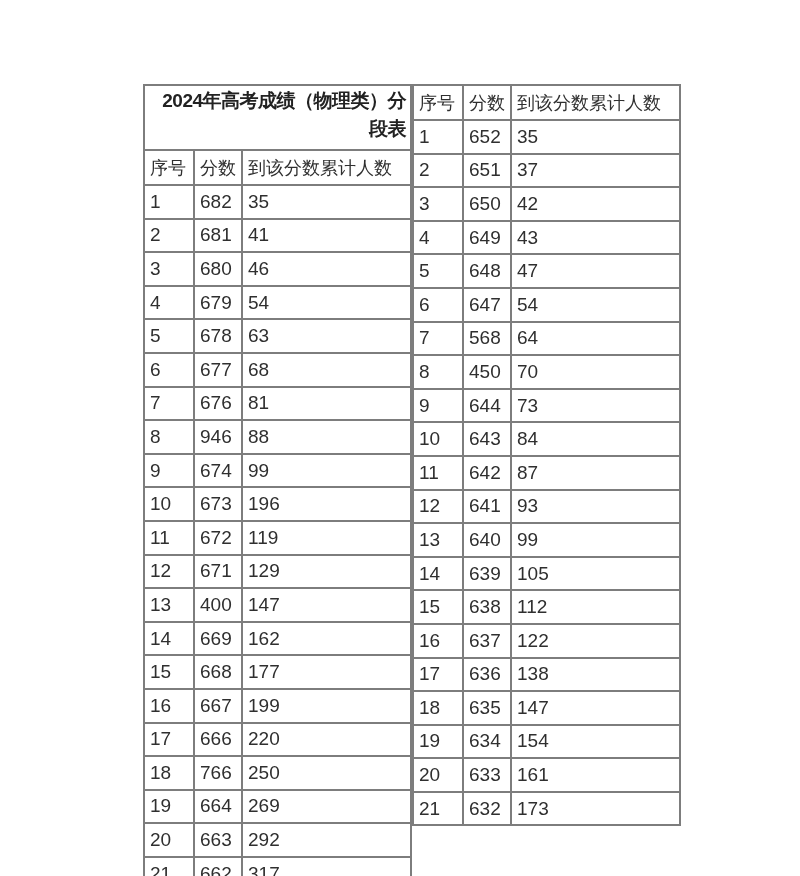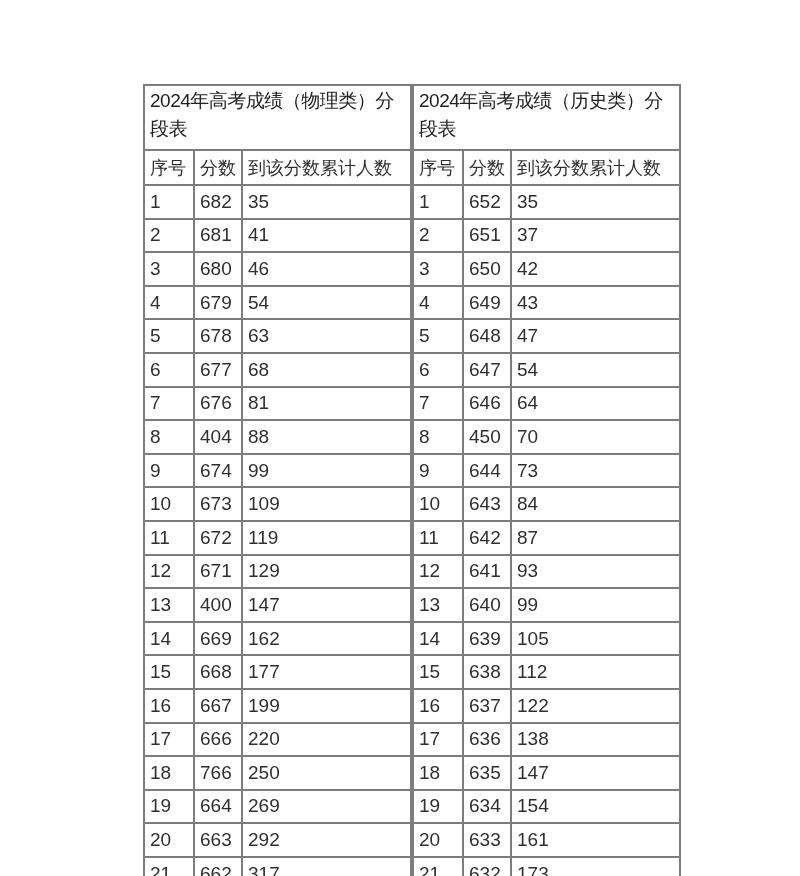--- a/index.html
+++ b/index.html
@@ -34,28 +34,29 @@
   table.score-table th,
   table.score-table td {
     border: 2px solid #7d7d7d;
     padding: 0 0 0 5px;
     text-align: left;
     font-weight: normal;
     overflow: hidden;
     white-space: nowrap;
   }
   table.score-table th.table-title {
-    font-weight: normal;
+    font-weight: bold;
     white-space: normal;
     line-height: 28px;
     height: 61px;
     padding: 1px 4px 1px 5px;
     vertical-align: top;
     letter-spacing: -0.5px;
     color: #222222;
+    text-align: right;
   }
   table.score-table th.col-header {
     height: 33px;
     vertical-align: middle;
     font-size: 18px;
     border-radius: 13px;
   }
   table.score-table td {
     height: 31.6px;
     vertical-align: middle;
@@ -114,32 +115,32 @@
             <td>677</td>
             <td>68</td>
           </tr>
           <tr>
             <td>7</td>
             <td>676</td>
             <td>81</td>
           </tr>
           <tr>
             <td>8</td>
-            <td>404</td>
+            <td>946</td>
             <td>88</td>
           </tr>
           <tr>
             <td>9</td>
             <td>674</td>
             <td>99</td>
           </tr>
           <tr>
             <td>10</td>
             <td>673</td>
-            <td>109</td>
+            <td>196</td>
           </tr>
           <tr>
             <td>11</td>
             <td>672</td>
             <td>119</td>
           </tr>
           <tr>
             <td>12</td>
             <td>671</td>
             <td>129</td>
@@ -193,23 +194,20 @@
     </table>
 
     <table class="score-table">
       <colgroup>
         <col style="width:50px">
         <col style="width:48px">
         <col style="width:169px">
       </colgroup>
       <thead>
         <tr>
-          <th class="table-title" colspan="3">2024年高考成绩（历史类）分段表</th>
-        </tr>
-        <tr>
           <th class="col-header">序号</th>
           <th class="col-header">分数</th>
           <th class="col-header">到该分数累计人数</th>
         </tr>
       </thead>
       <tbody>
           <tr>
             <td>1</td>
             <td>652</td>
             <td>35</td>
@@ -234,21 +232,21 @@
             <td>648</td>
             <td>47</td>
           </tr>
           <tr>
             <td>6</td>
             <td>647</td>
             <td>54</td>
           </tr>
           <tr>
             <td>7</td>
-            <td>646</td>
+            <td>568</td>
             <td>64</td>
           </tr>
           <tr>
             <td>8</td>
             <td>450</td>
             <td>70</td>
           </tr>
           <tr>
             <td>9</td>
             <td>644</td>

